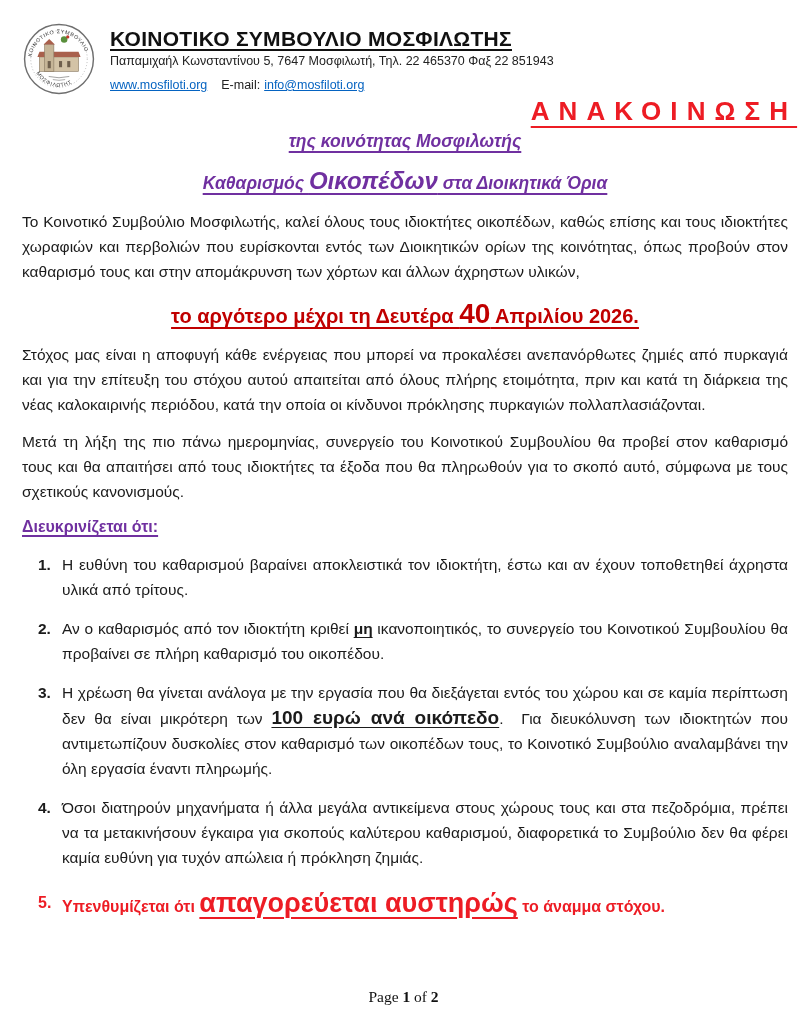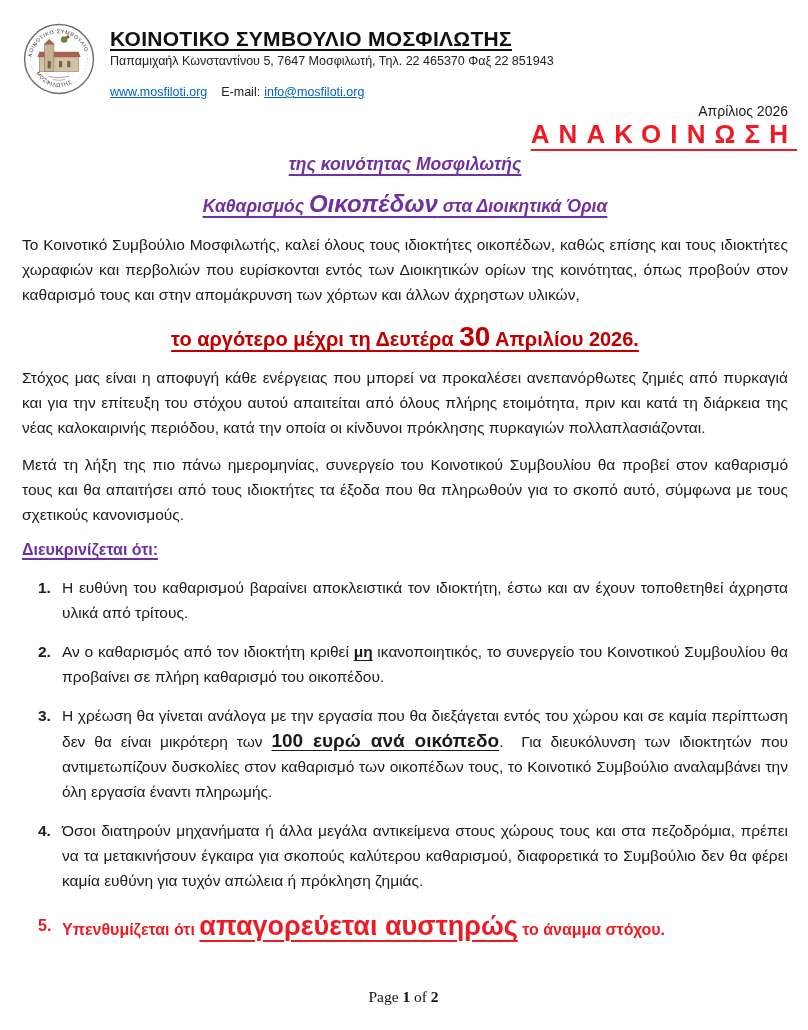--- a/index.html
+++ b/index.html
@@ -16,21 +16,21 @@
   
   .header { display: flex; align-items: flex-start; }
   .logo { width: 74px; height: 74px; flex: 0 0 auto; }
   .header-text { margin-left: 14px; padding-top: 5px; }
   .org-name {
     font-size: 21px; font-weight: bold; letter-spacing: 0.3px;
     text-decoration: underline; text-underline-offset: 3px;
     color: #111;
   }
   .org-address { font-size: 12.5px; margin-top: 3px; color: #222; }
-  .org-links { font-size: 12.5px; margin-top: 17px; }
+  .org-links { font-size: 12.5px; margin-top: 10px; }
   .org-links a { color: #0563C1; text-decoration: underline; cursor: pointer; }
   .email-label { color: #222; margin: 0 4px 0 14px; }
 
   .date-line { text-align: right; font-size: 14px; margin-top: 4px; color: #1b1b1b; }
 
   
   .main-title-wrap { text-align: right; margin-top: 0; text-decoration: underline; }
   .main-title {
     display: inline-block;
     color: #ED1C24; font-size: 26px; font-weight: bold;
@@ -124,37 +124,36 @@
     </svg>
     <div class="header-text">
       <div class="org-name">ΚΟΙΝΟΤΙΚΟ ΣΥΜΒΟΥΛΙΟ ΜΟΣΦΙΛΩΤΗΣ</div>
       <div class="org-address">Παπαμιχαήλ Κωνσταντίνου 5, 7647 Μοσφιλωτή, Τηλ. 22 465370 Φαξ 22 851943</div>
       <div class="org-links">
         <a>www.mosfiloti.org</a><span class="email-label">E-mail:</span><a>info@mosfiloti.org</a>
       </div>
     </div>
   </div>
 
-  <div class="date-line">Απρίλιος 2026</div>
 
   <div class="main-title-wrap">
     <span class="main-title">ΑΝΑΚΟΙΝΩΣΗ</span>
   </div>
 
   <div class="subtitle subtitle-line2">
     <span class="inner">της κοινότητας Μοσφιλωτής</span>
   </div>
   <div class="subtitle subtitle-line1">
     <span class="inner"><span>Καθαρισμός </span><span class="subtitle-big">Οικοπέδων</span><span> στα Διοικητικά Όρια</span></span>
   </div>
 
   <p class="para intro">Το Κοινοτικό Συμβούλιο Μοσφιλωτής, καλεί όλους τους ιδιοκτήτες οικοπέδων, καθώς επίσης και τους ιδιοκτήτες χωραφιών και περβολιών που ευρίσκονται εντός των Διοικητικών ορίων της κοινότητας, όπως προβούν στον καθαρισμό τους και στην απομάκρυνση των χόρτων και άλλων άχρηστων υλικών,</p>
 
   <div class="deadline">
-    <span class="inner"><span>το αργότερο μέχρι τη Δευτέρα </span><span class="deadline-day">30</span><span> Απριλίου 2026.</span></span>
+    <span class="inner"><span>το αργότερο μέχρι τη Δευτέρα </span><span class="deadline-day">40</span><span> Απριλίου 2026.</span></span>
   </div>
 
   <p class="para">Στόχος μας είναι η αποφυγή κάθε ενέργειας που μπορεί να προκαλέσει ανεπανόρθωτες ζημιές από πυρκαγιά και για την επίτευξη του στόχου αυτού απαιτείται από όλους πλήρης ετοιμότητα, πριν και κατά τη διάρκεια της νέας καλοκαιρινής περιόδου, κατά την οποία οι κίνδυνοι πρόκλησης πυρκαγιών πολλαπλασιάζονται.</p>
 
   <p class="para">Μετά τη λήξη της πιο πάνω ημερομηνίας, συνεργείο του Κοινοτικού Συμβουλίου θα προβεί στον καθαρισμό τους και θα απαιτήσει από τους ιδιοκτήτες τα έξοδα που θα πληρωθούν για το σκοπό αυτό, σύμφωνα με τους σχετικούς κανονισμούς.</p>
 
   <div>
     <span class="clarify-heading">Διευκρινίζεται ότι:</span>
   </div>
 

